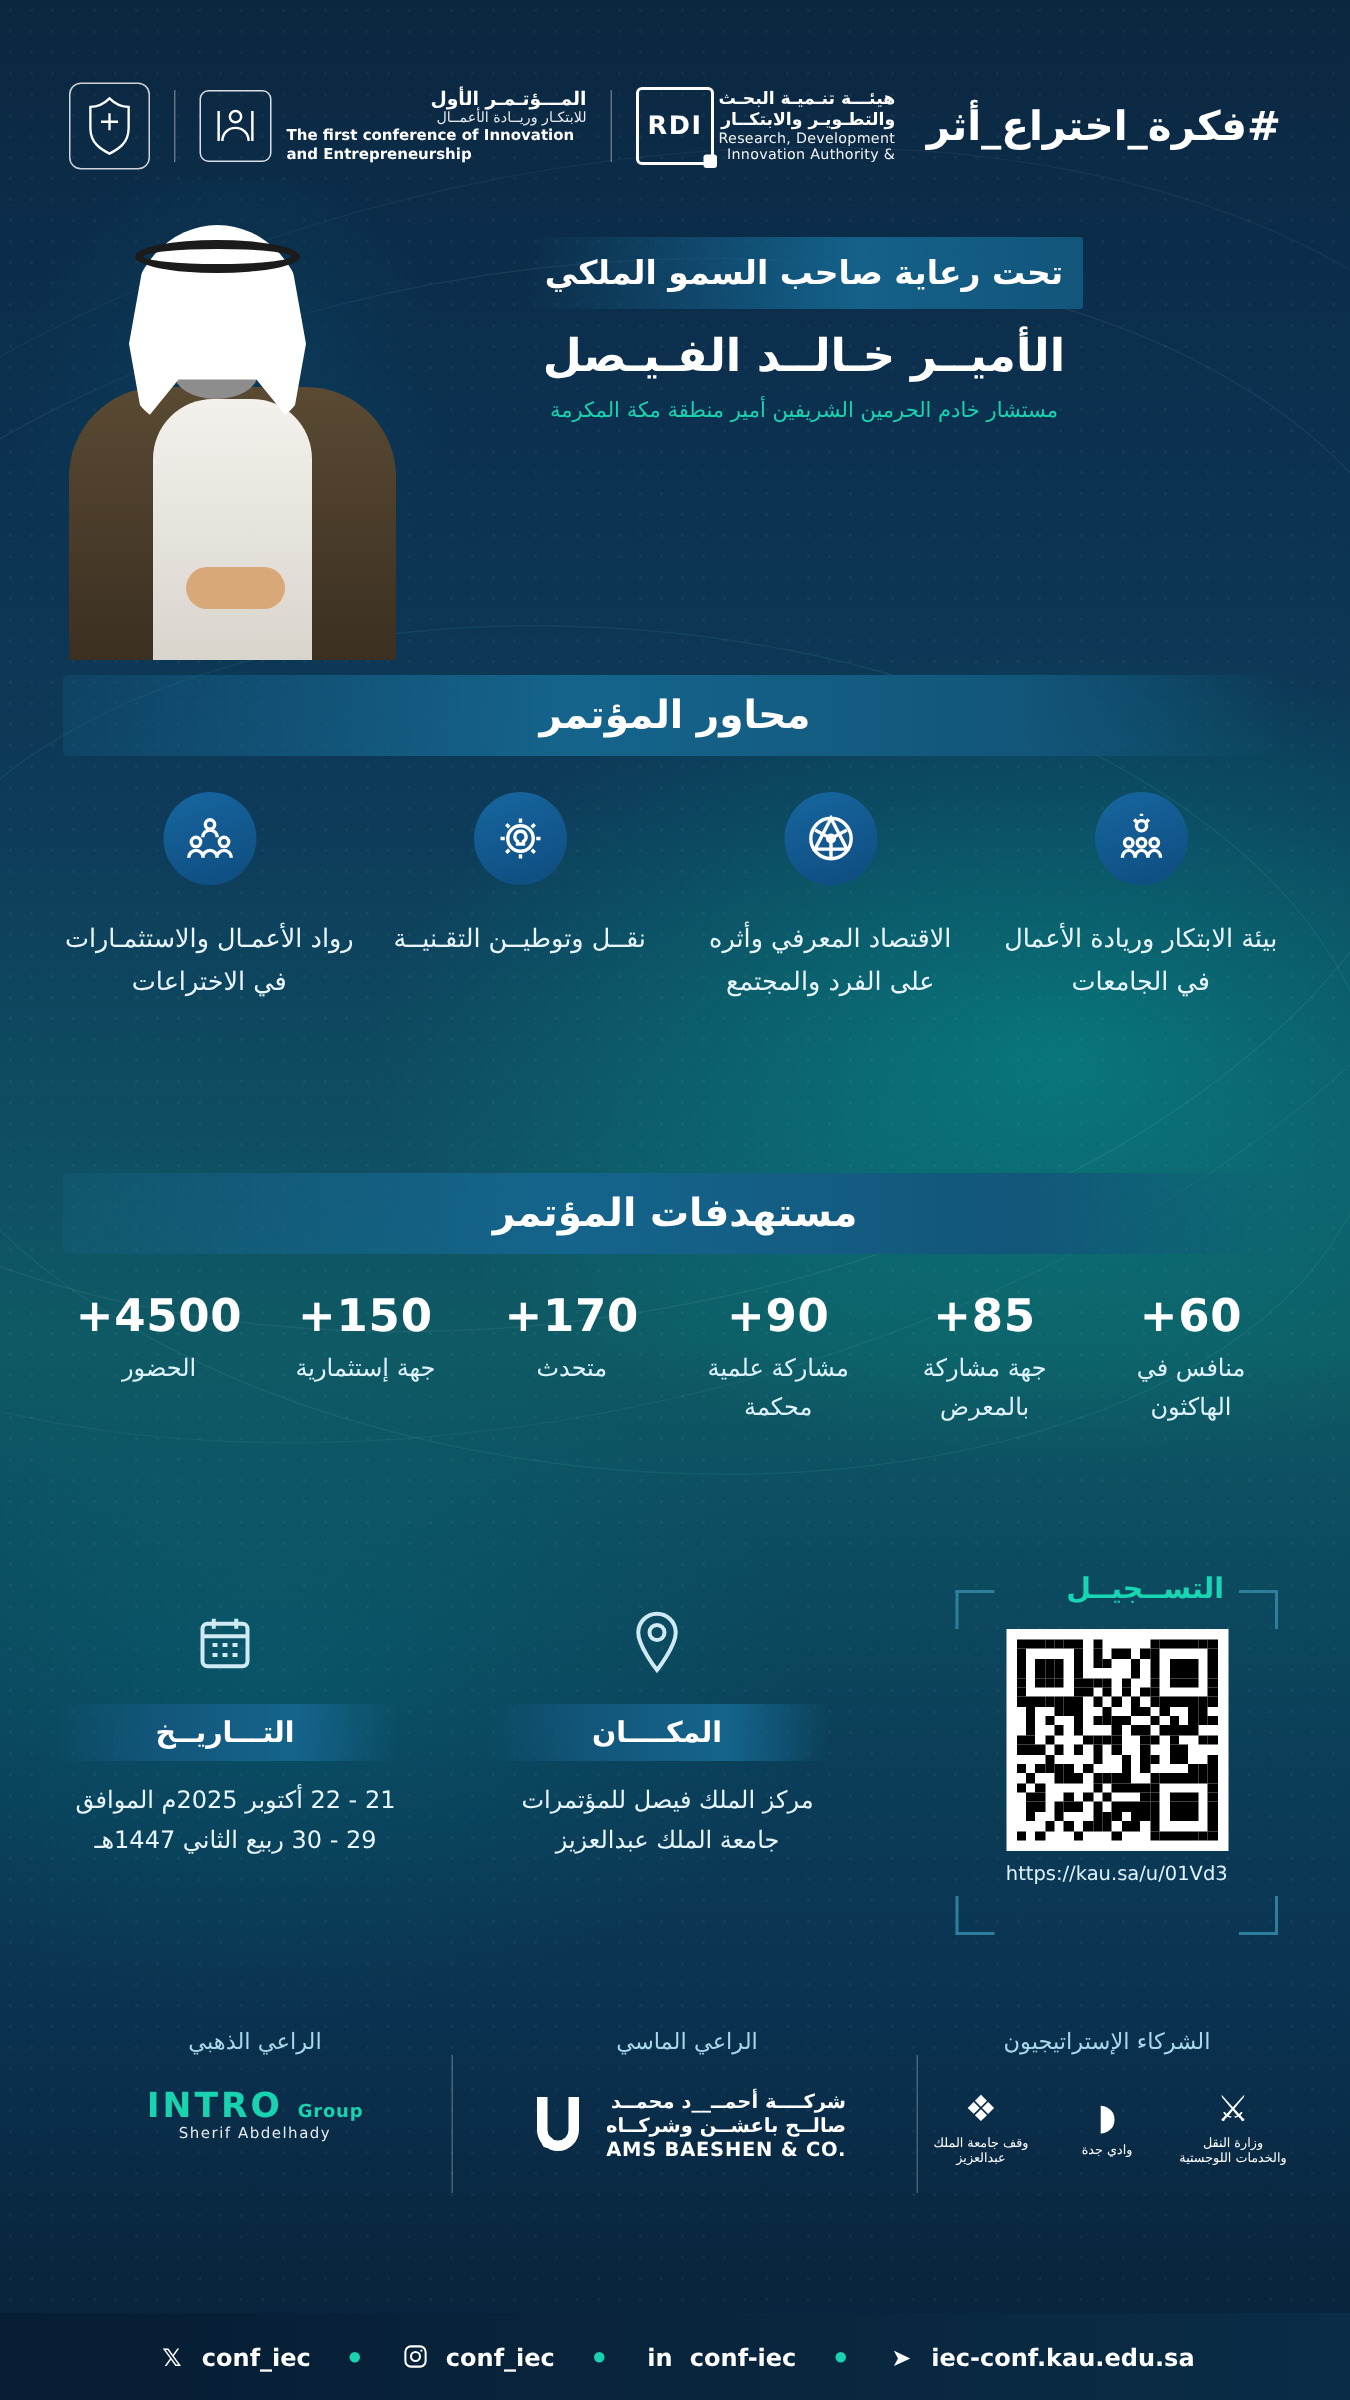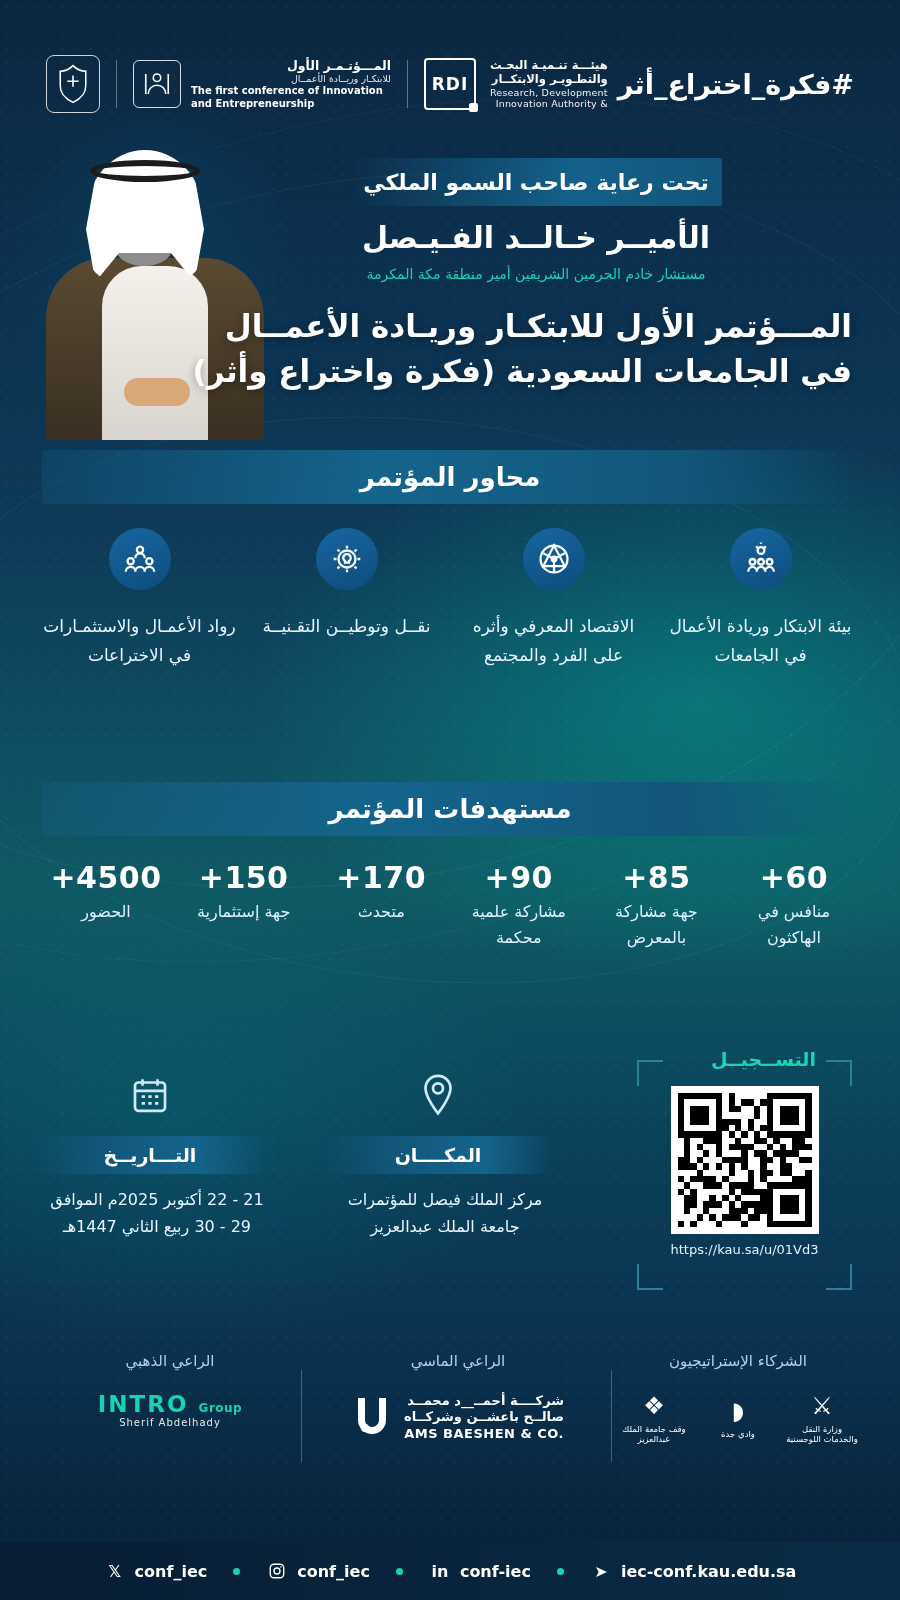--- a/index.html
+++ b/index.html
@@ -40,21 +40,21 @@
     position: absolute; top: 44px; left: 0; right: 0;
     height: 80px;
     display: flex; align-items: center; justify-content: space-between;
     padding: 0 46px;
   }
   .hashtag {
     color: #ffffff; font-size: 27px; font-weight: bold; letter-spacing: .5px;
     direction: rtl;
   }
   .logos { display: flex; align-items: center; gap: 16px; }
-  .logo-rdi { display: flex; align-items: center; gap: 14px; }
+  .logo-rdi { display: flex; align-items: center; gap: 3px; }
   .rdi-mark {
     width: 52px; height: 52px; border: 2px solid #fff; border-radius: 4px;
     color: #fff; font-size: 17px; font-weight: bold; letter-spacing: 1px;
     display: flex; align-items: center; justify-content: center;
     position: relative;
   }
   .rdi-mark::after{
     content:""; position:absolute; width:9px; height:9px; background:#fff;
     border-radius:2px; right:-4px; bottom:-4px;
   }
@@ -317,24 +317,20 @@
       <div class="p-face"></div>
       <div class="p-beard"></div>
       <div class="p-ghutra"></div>
       <div class="p-igal"></div>
       <div class="p-hands"></div>
     </div>
 
     <div class="patron-bar">تحت رعاية صاحب السمو الملكي</div>
     <div class="prince-name">الأميــر خـالــد الفـيـصل</div>
     <div class="prince-role">مستشار خادم الحرمين الشريفين أمير منطقة مكة المكرمة</div>
-    <div class="conf-title">
-      <span class="l1">المـــؤتمر الأول للابتكـار وريـادة الأعمــال</span>
-      <span class="l2">في الجامعات السعودية (فكرة واختراع وأثر)</span>
-    </div>
   </div>
 
   <div class="sec-bar" id="axes-bar">محاور المؤتمر</div>
 
   <div class="axes">
     <div class="axis">
       <div class="axis-icon">
         <svg viewBox="0 0 24 24">
             <circle cx="12" cy="6" r="2.4"></circle>
             <path d="M9.6 4.2 8.6 3M14.4 4.2 15.4 3M12 1.4V0.3"></path>

